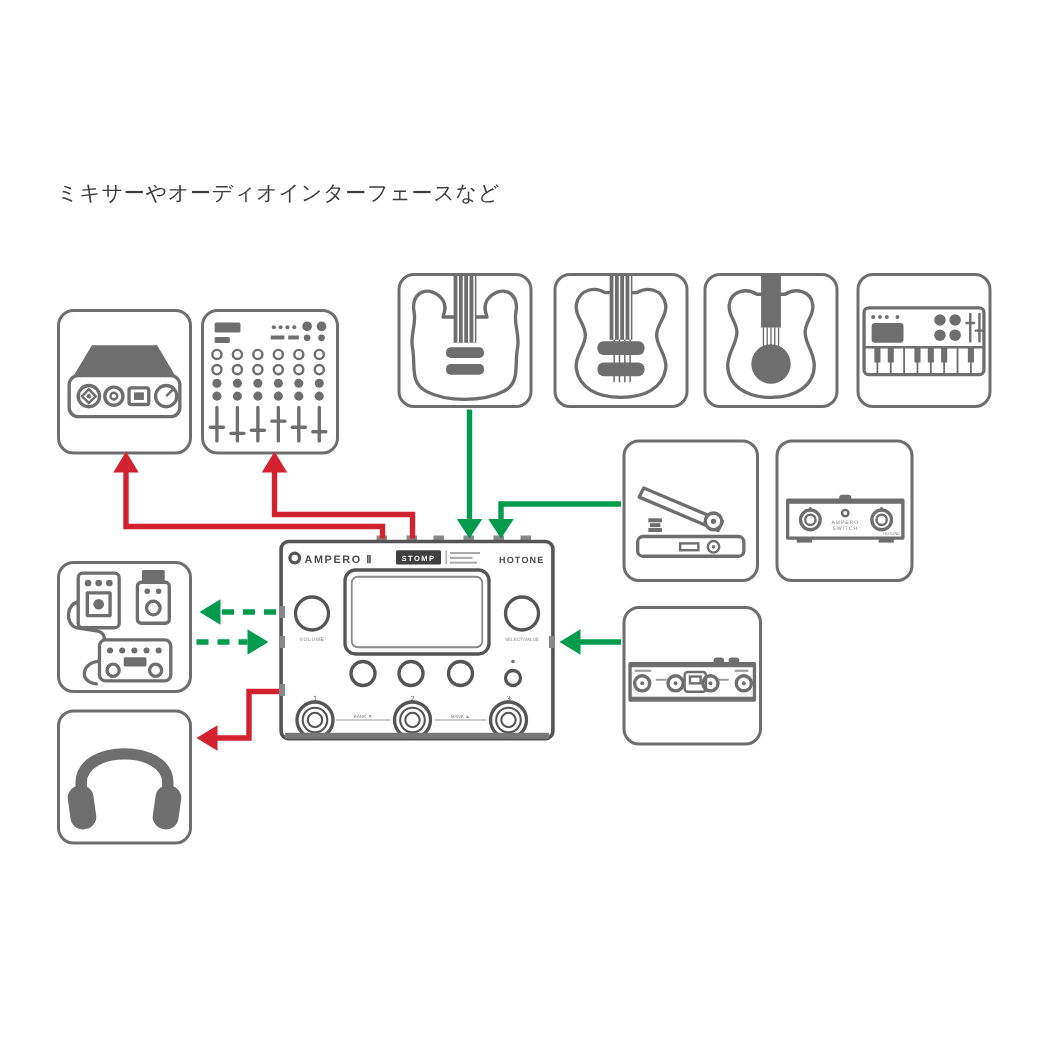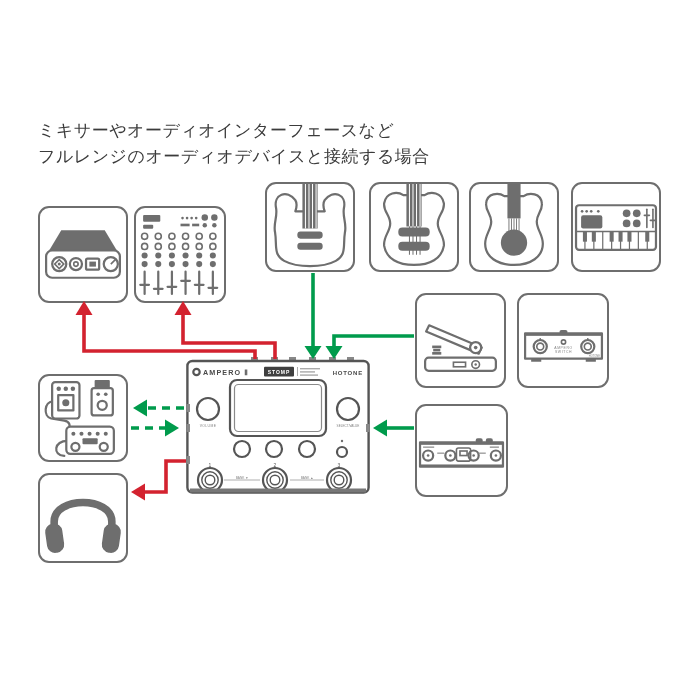--- a/index.html
+++ b/index.html
@@ -2,21 +2,21 @@
 <html style="--green: #009b4c; --red: #d3222f; --icon: #6e6e6e; --pedal-line: #555555; --text: #3b3b3b;"><head>
 <meta charset="utf-8">
 <style>
   :root{
     --green:#009b4c; --red:#d3222f; --icon:#6e6e6e; --pedal-line:#555555; --text:#3b3b3b;
   }
   *{margin:0;padding:0;box-sizing:border-box;}
   html,body{background:#fff;}
   #stage{position:relative;width:700px;height:700px;background:#fff;overflow:hidden;
          font-family:"Liberation Sans","DejaVu Sans",sans-serif;}
-  #title{position:absolute;left:38px;top:118px;font-size:17px;line-height:1.55;color:var(--text);letter-spacing:.5px;}
+  #title{position:absolute;left:38px;top:118px;font-size:14px;line-height:1.55;color:var(--text);letter-spacing:.5px;}
   .box{position:absolute;border:2.5px solid var(--icon);border-radius:11px;background:#fff;overflow:hidden;}
   .box svg{display:block;width:100%;height:100%;}
   
   .st{stroke:var(--icon);fill:none;stroke-width:2.2;stroke-linejoin:round;stroke-linecap:round;}
   .stw{stroke:var(--icon);fill:#fff;stroke-width:2.2;stroke-linejoin:round;}
   .fl{fill:var(--icon);stroke:none;}
   .thin{stroke:var(--icon);fill:none;stroke-width:1.6;}
   
   #arrows{position:absolute;left:0;top:0;z-index:6;pointer-events:none;}
   .ar{stroke:var(--red);stroke-width:3.6;fill:none;}
@@ -31,21 +31,20 @@
   .ptxt{fill:#4a4a4a;font-family:"Liberation Sans",sans-serif;font-weight:bold;}
   .ptiny{fill:#848484;font-family:"Liberation Sans",sans-serif;}
 </style>
 </head>
 <body>
 
 <div id="stage">
 
   <div id="title">
     <div>ミキサーやオーディオインターフェースなど</div>
-    <div>フルレンジのオーディオデバイスと接続する場合</div>
   </div>
 
   <div class="box" style="left:38px;top:206px;width:90px;height:97px;">
     <svg viewBox="0 0 85 92">
       <polygon class="fl" points="21,22 64,22 76,42 9,42"></polygon>
       <rect class="stw" x="6" y="42" width="73" height="27" rx="6"></rect>
       <circle class="st" cx="19" cy="55.5" r="7"></circle>
       <rect class="thin" x="15.8" y="52.3" width="6.4" height="6.4" transform="rotate(45 19 55.5)"></rect>
       <circle class="fl" cx="19" cy="55.5" r="1.5"></circle>
       <circle class="st" cx="35.5" cy="55.5" r="6"></circle>

